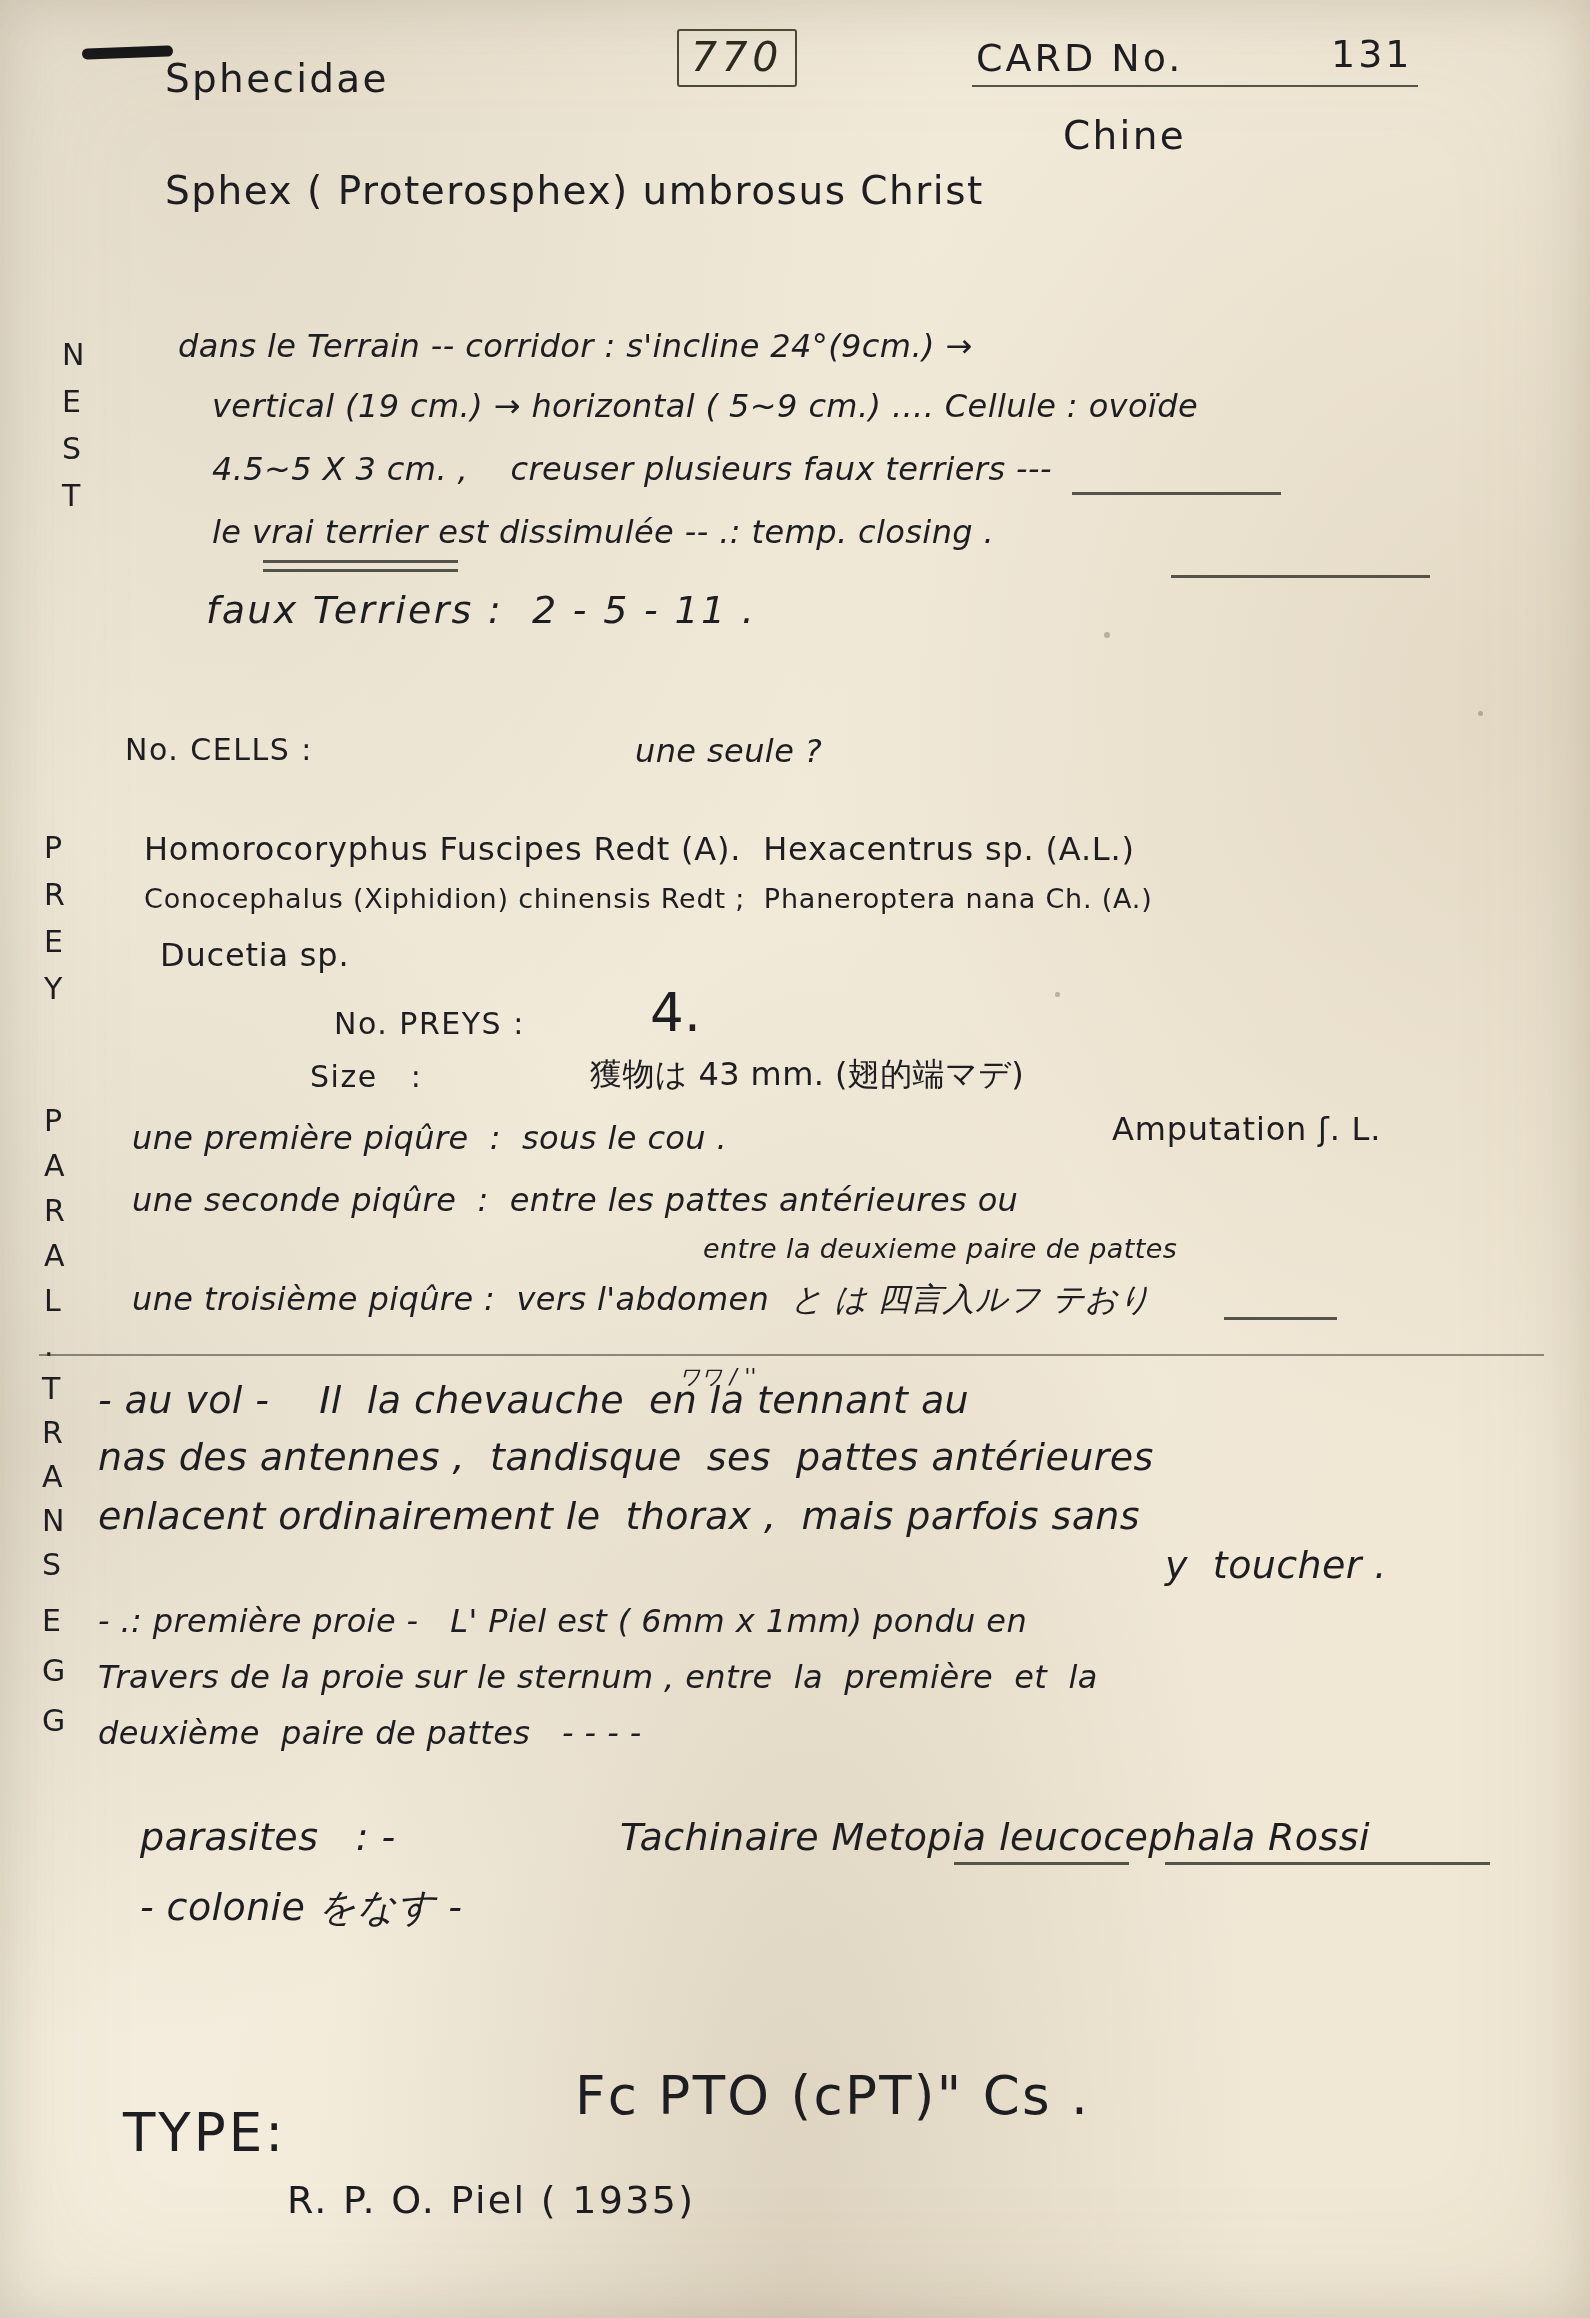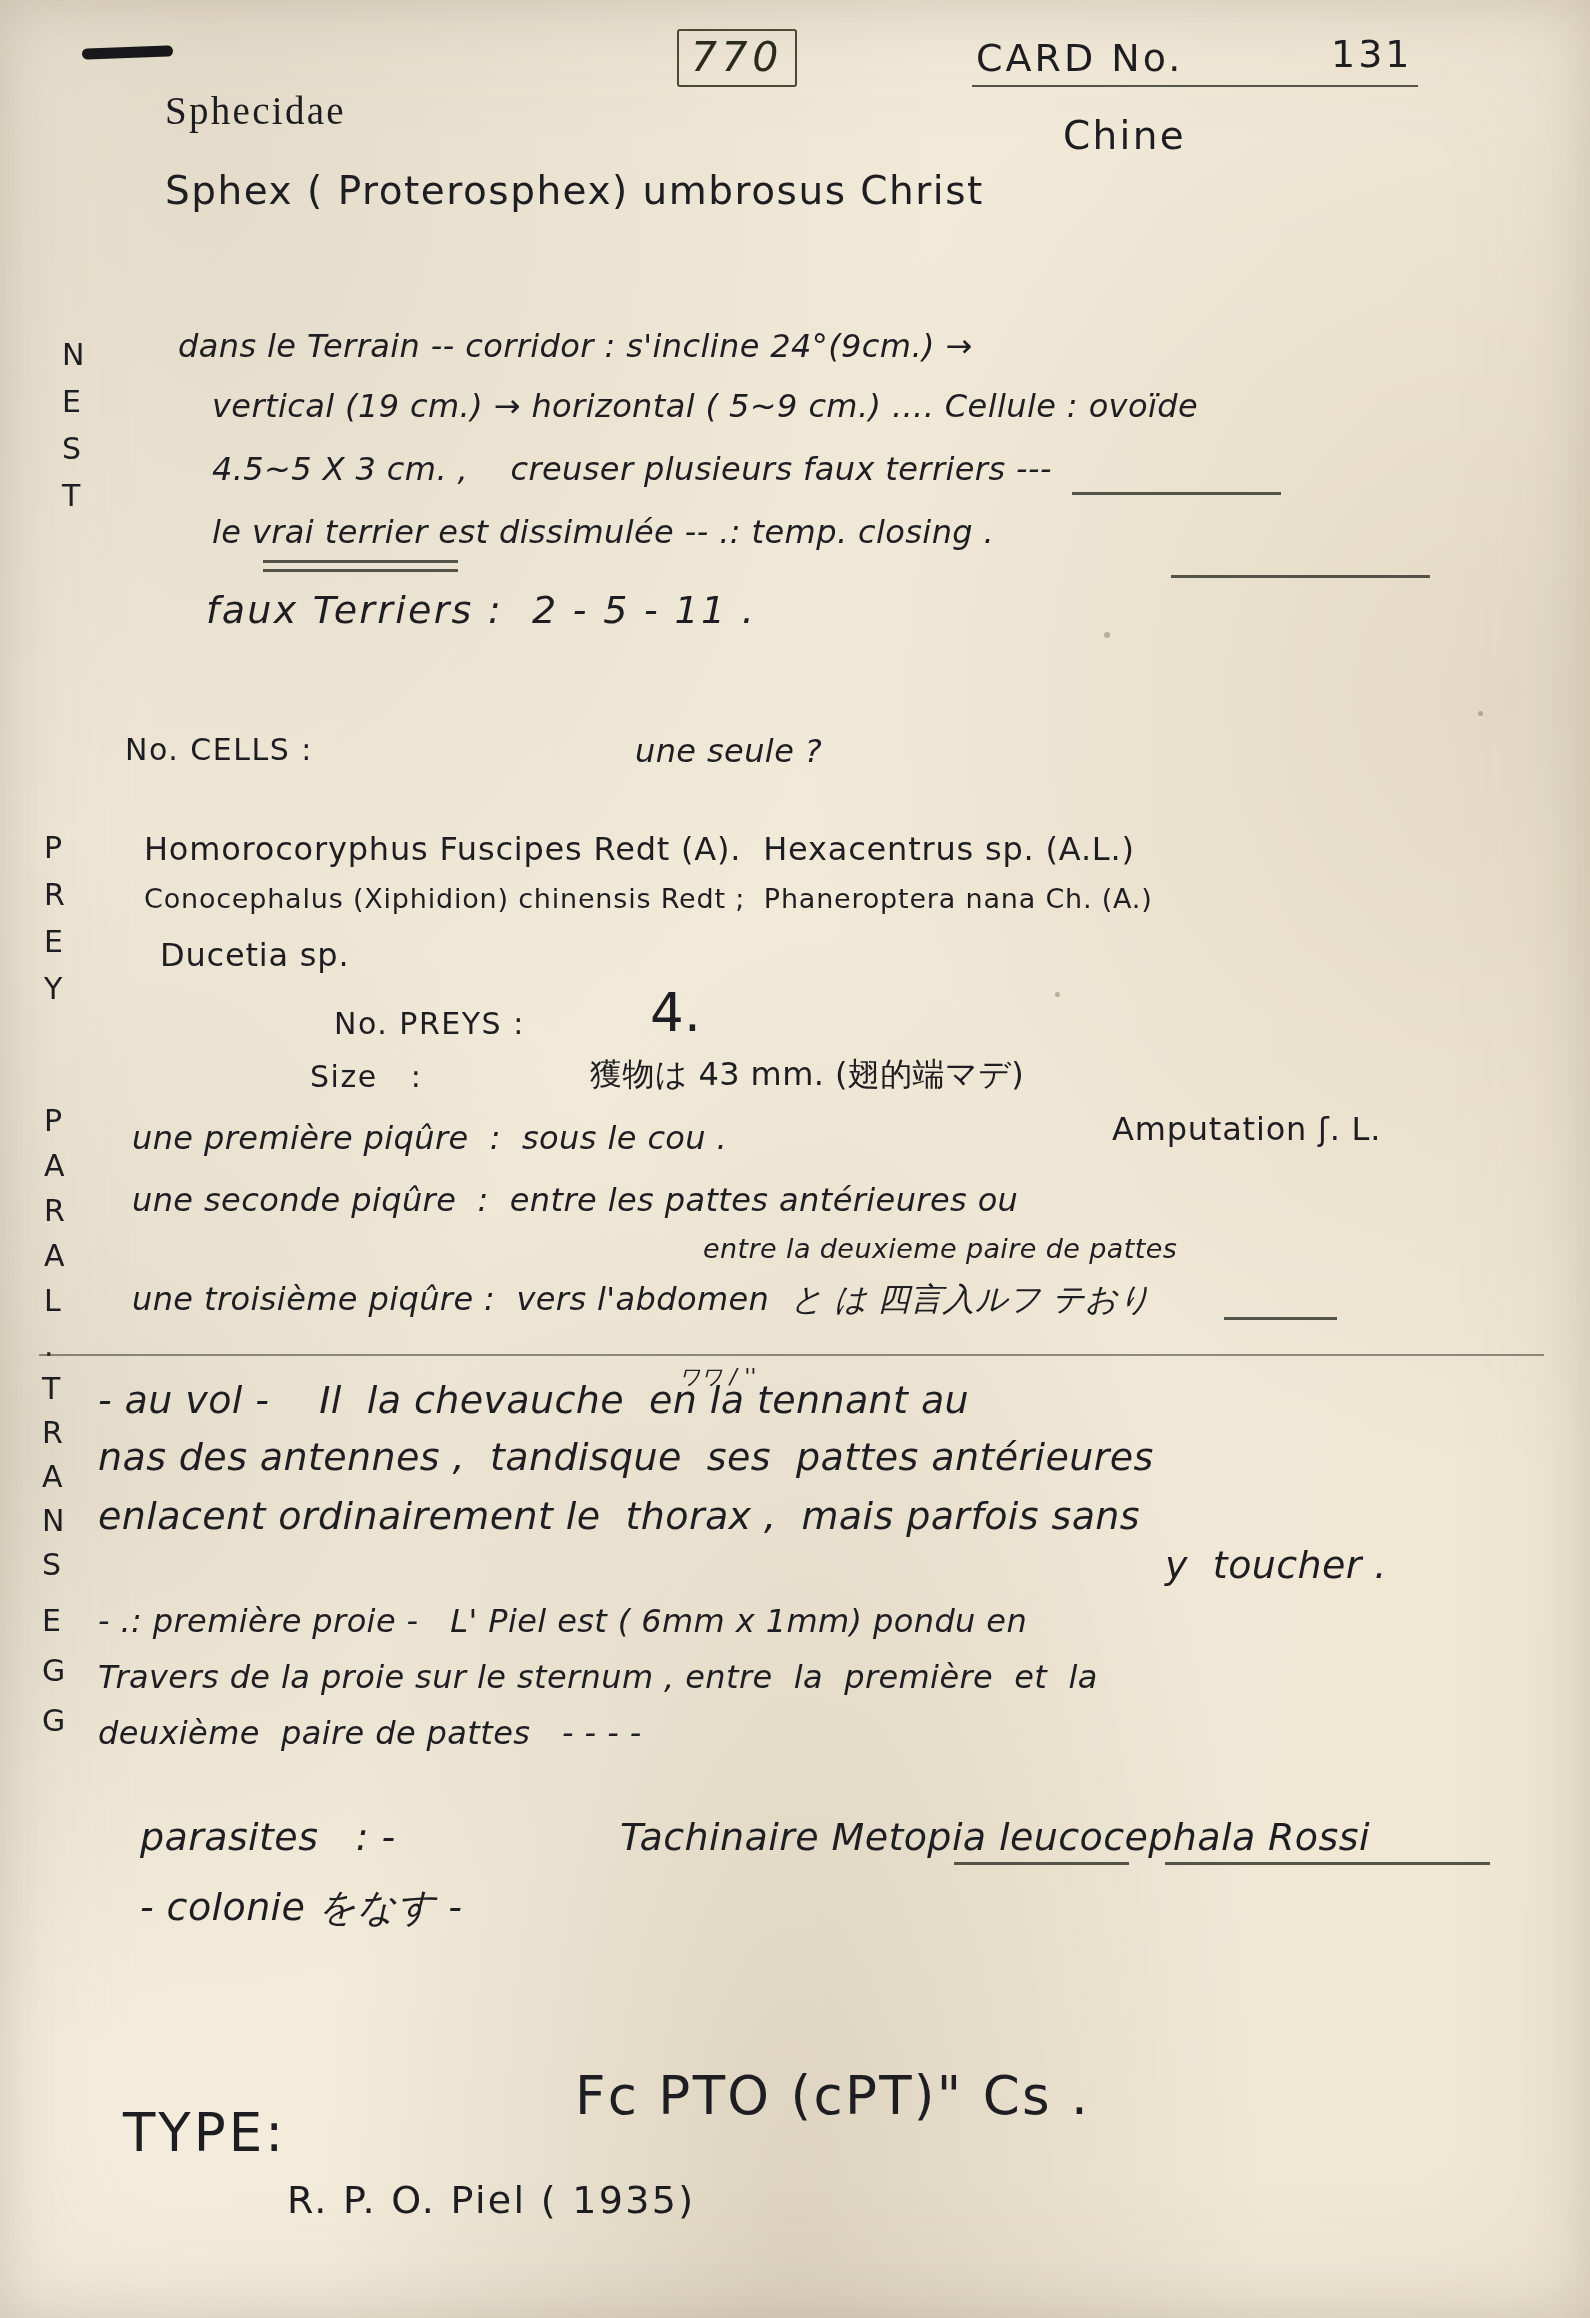--- a/index.html
+++ b/index.html
@@ -103,21 +103,21 @@
 <div class="card">
 
   <div class="thickbar" style="left:82px; top:47px; width:91px;"></div>
 
   <div class="boxnum hand" style="left:677px; top:29px;">770</div>
 
   <div class="ink upright t-head" style="left:976px; top:36px; letter-spacing:3px;">CARD No.</div>
   <div class="ink upright t-head" style="left:1331px; top:32px; letter-spacing:3px;">131</div>
   <div class="rule" style="left:972px; top:85px; width:446px;"></div>
 
-  <div class="ink upright t-title" style="left:165px; top:88px; letter-spacing:2.3px;font-family:Liberation Serif, serif;">Sphecidae</div>
+  <div class="ink upright t-title" style="left:165px; top:56px; letter-spacing:2.3px;">Sphecidae</div>
 
   <div class="ink upright t-title" style="left:1063px; top:113px; letter-spacing:2.3px;">Chine</div>
 
   <div class="ink upright t-title" style="left:165px; top:168px; letter-spacing:1.5px;">Sphex ( Proterosphex) umbrosus Christ</div>
 
   <div class="sidecol" style="left:62px; top:331px;">N<br>E<br>S<br>T</div>
 
   <div class="ink hand t-body" style="left:178px; top:327px;">dans le Terrain -- corridor : s'incline 24°(9cm.) →</div>
   <div class="ink hand t-body" style="left:212px; top:387px;">vertical (19 cm.) → horizontal ( 5~9 cm.) .... Cellule : ovoïde</div>
   <div class="ink hand t-body" style="left:212px; top:450px;">4.5~5 X 3 cm. ,    creuser plusieurs faux terriers ---</div>

